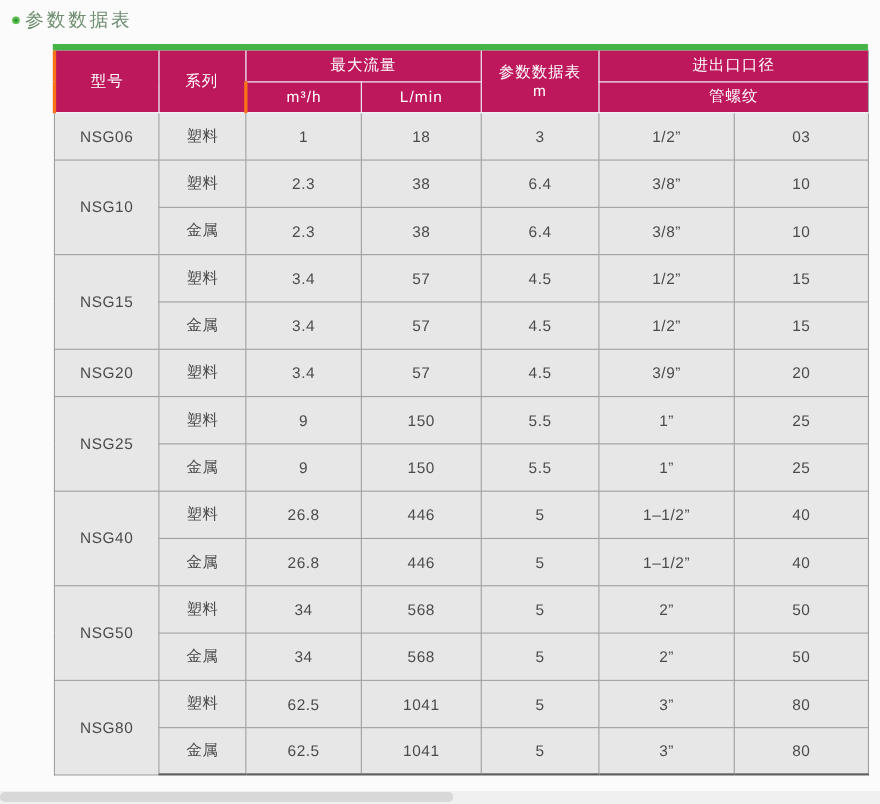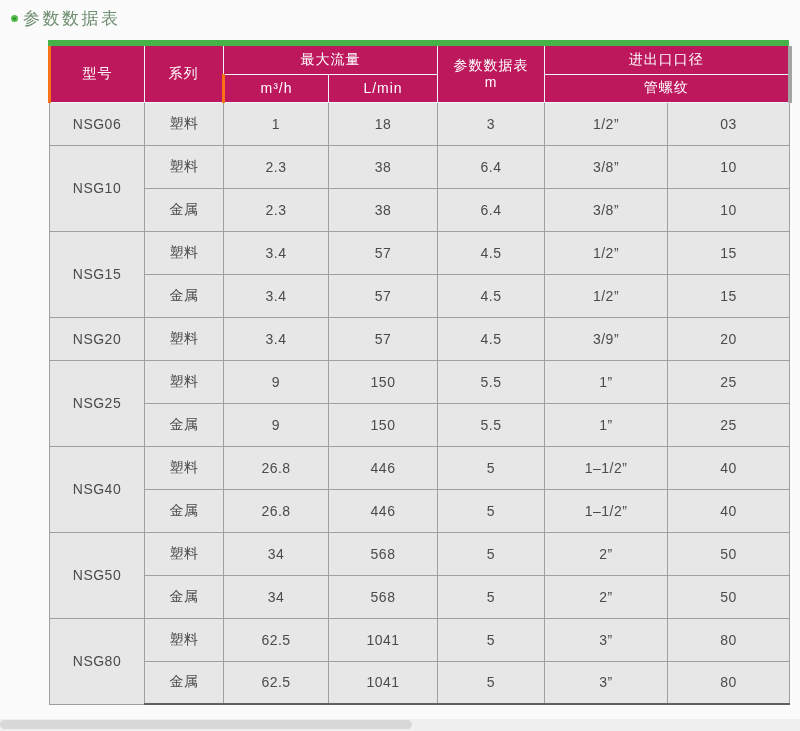--- a/index.html
+++ b/index.html
@@ -30,21 +30,21 @@
   table {
     width:100%; border-collapse:collapse; table-layout:fixed;
   }
   thead th {
     background:#be185d; color:#ffffff; font-weight:normal;
     font-size:14px; height:28px; text-align:center;
     letter-spacing:1px; border:1px solid #eef6fc;
   }
   thead tr:first-child th { border-top:none; }
   thead th:first-child { border-left:3px solid #f97316; }
-  thead th:last-child  { border-right:4px solid #a3a3a3; }
+  thead th:last-child  { border-right:1px solid #a3a3a3; }
   .suction-head { line-height:17px; }
   tbody td {
     background:#e7e7e7; border:1px solid #9f9f9f;
     height:43px; font-size:14px; color:#4b4b4b;
     text-align:center; letter-spacing:0.5px;
   }
   tbody tr:last-child td { border-bottom:2px solid #606060; }
   .scrollbar {
     position:absolute; left:0; top:719px; width:800px; height:12px;
     background:#f0f0f0;

